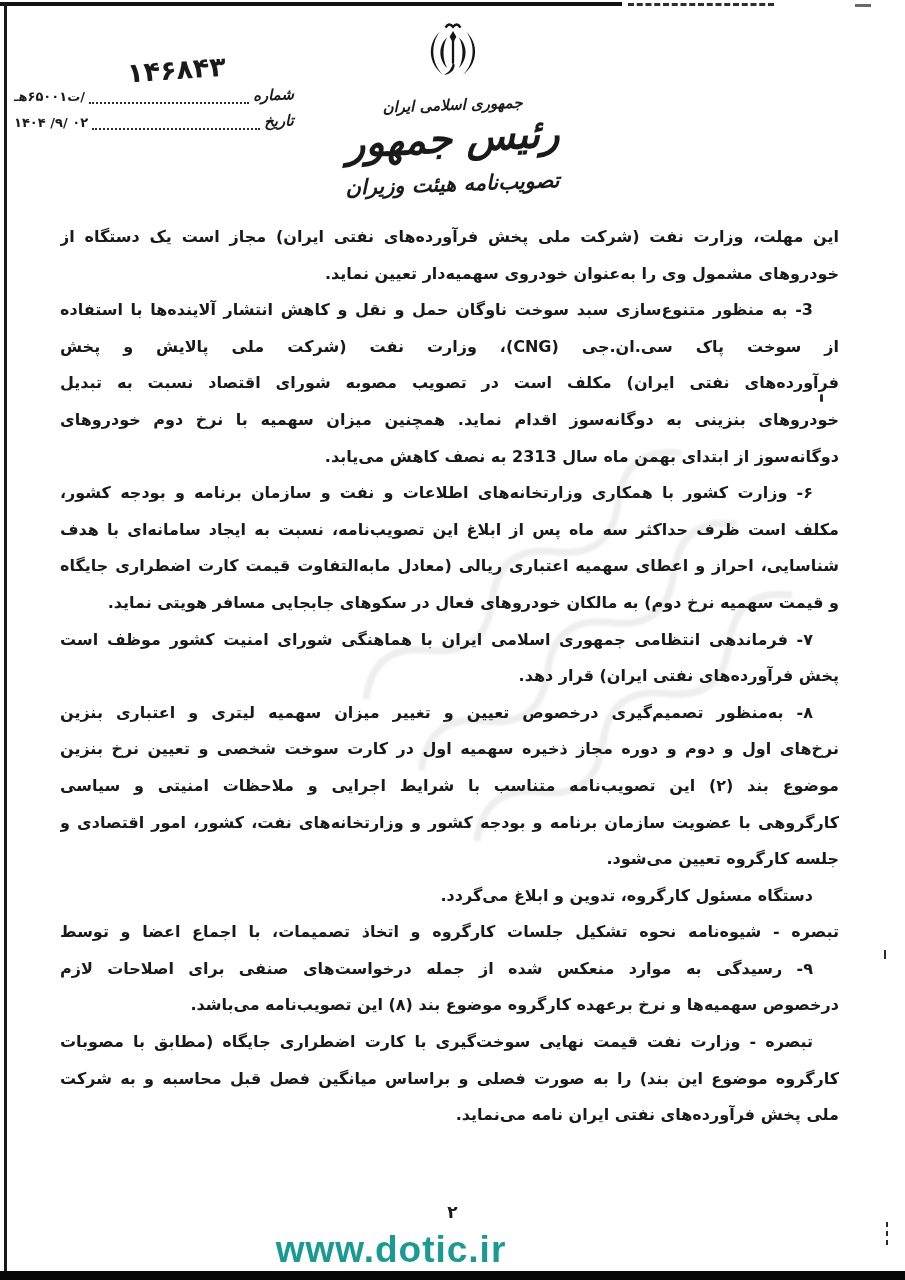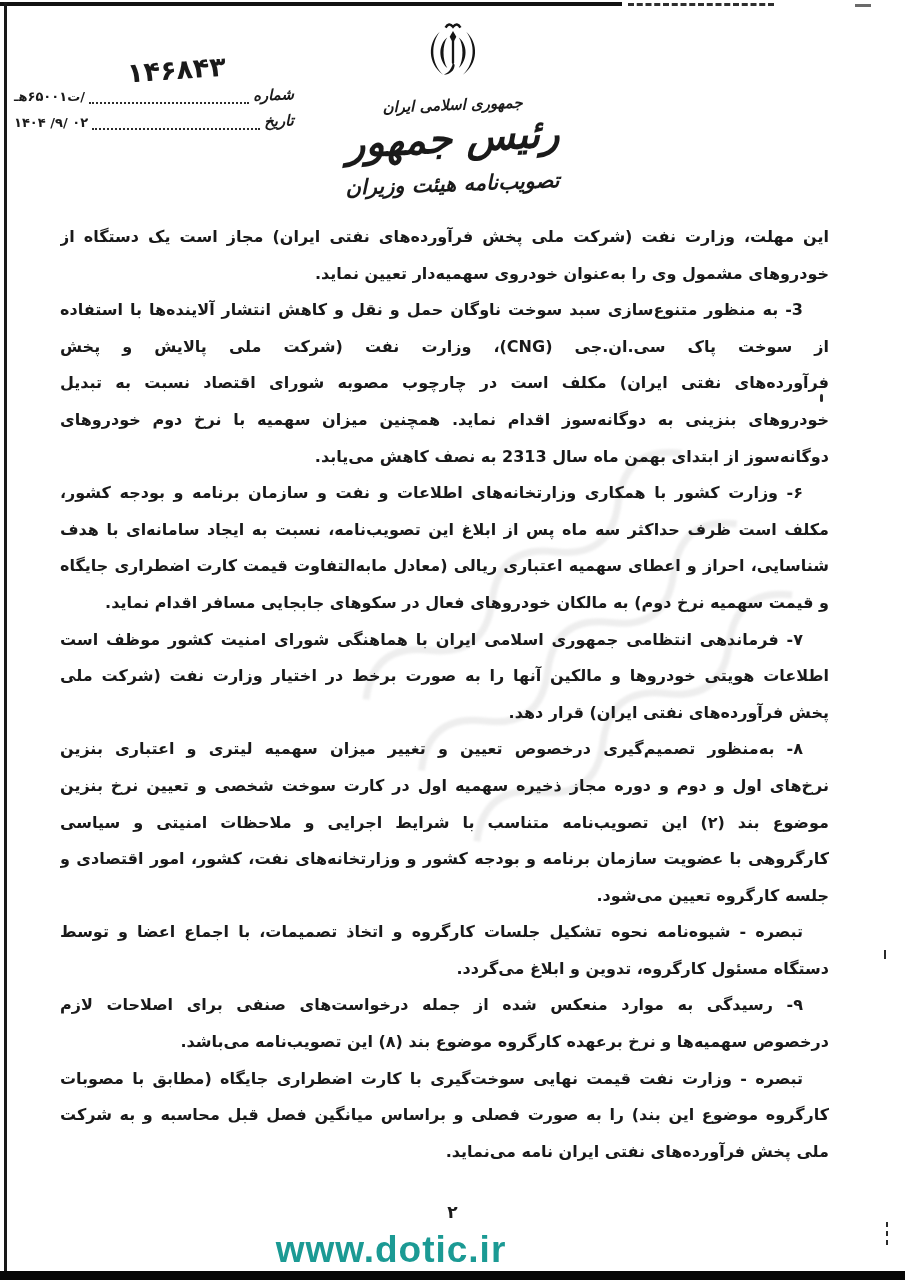--- a/index.html
+++ b/index.html
@@ -26,21 +26,21 @@
   .stamp-row{display:flex;align-items:flex-end;gap:4px;height:26px;}
   .stamp-label{font-size:15px;font-style:italic;white-space:nowrap;transform:rotate(-2deg);}
   .stamp-dots{flex:1;border-bottom:2px dotted #2b2b2b;height:14px;}
   .stamp-suffix{font-size:13px;white-space:nowrap;}
   .stamp-number{position:absolute;top:-24px;right:68px;font-size:27px;letter-spacing:4px;transform:rotate(-4deg);white-space:nowrap;}
   .stamp-date{font-size:13px;direction:ltr;white-space:nowrap;letter-spacing:1px;}
   
   .ghost{position:absolute;top:430px;left:360px;width:460px;height:430px;opacity:.14;filter:blur(1px);pointer-events:none;}
   
   .doc-body{
-    position:absolute;top:219px;right:76px;left:60px;
+    position:absolute;top:219px;right:66px;left:60px;
     direction:rtl;font-size:16px;font-weight:bold;line-height:36.6px;
   }
   .para{margin:0;}
   .line{text-align:justify;text-align-last:justify;white-space:nowrap;overflow:hidden;}
   .line.last{text-align-last:right;white-space:normal;}
   .para.indent .line:first-child{padding-right:26px;}
   
   .page-number{position:absolute;top:1202px;left:0;width:905px;text-align:center;font-size:17px;font-weight:bold;}
   .site-watermark{
     position:absolute;top:1229px;left:0;width:782px;text-align:center;
@@ -102,45 +102,44 @@
 </svg>
 
 <div class="doc-body">
     <div class="para">
       <div class="line">این مهلت، وزارت نفت (شرکت ملی پخش فرآورده‌های نفتی ایران) مجاز است یک دستگاه از</div>
       <div class="line last">خودروهای مشمول وی را به‌عنوان خودروی سهمیه‌دار تعیین نماید.</div>
     </div>
     <div class="para indent">
       <div class="line">3- به منظور متنوع‌سازی سبد سوخت ناوگان حمل و نقل و کاهش انتشار آلاینده‌ها با استفاده</div>
       <div class="line">از سوخت پاک سی.ان.جی (CNG)، وزارت نفت (شرکت ملی پالایش و پخش</div>
-      <div class="line">فرآورده‌های نفتی ایران) مکلف است در چارچوب مصوبه شورای اقتصاد نسبت به تبدیل</div>
+      <div class="line">فرآورده‌های نفتی ایران) مکلف است در تصویب مصوبه شورای اقتصاد نسبت به تبدیل</div>
       <div class="line">خودروهای بنزینی به دوگانه‌سوز اقدام نماید. همچنین میزان سهمیه با نرخ دوم خودروهای</div>
       <div class="line last">دوگانه‌سوز از ابتدای بهمن ماه سال 2313 به نصف کاهش می‌یابد.</div>
     </div>
     <div class="para indent">
       <div class="line">۶- وزارت کشور با همکاری وزارتخانه‌های اطلاعات و نفت و سازمان برنامه و بودجه کشور،</div>
       <div class="line">مکلف است ظرف حداکثر سه ماه پس از ابلاغ این تصویب‌نامه، نسبت به ایجاد سامانه‌ای با هدف</div>
       <div class="line">شناسایی، احراز و اعطای سهمیه اعتباری ریالی (معادل مابه‌التفاوت قیمت کارت اضطراری جایگاه</div>
-      <div class="line last">و قیمت سهمیه نرخ دوم) به مالکان خودروهای فعال در سکوهای جابجایی مسافر اقدام نماید.</div>
+      <div class="line last">و قیمت سهمیه نرخ دوم) به مالکان خودروهای فعال در سکوهای جابجایی مسافر هویتی نماید.</div>
     </div>
     <div class="para indent">
       <div class="line">۷- فرماندهی انتظامی جمهوری اسلامی ایران با هماهنگی شورای امنیت کشور موظف است</div>
-      <div class="line">اطلاعات هویتی خودروها و مالکین آنها را به صورت برخط در اختیار وزارت نفت (شرکت ملی</div>
       <div class="line last">پخش فرآورده‌های نفتی ایران) قرار دهد.</div>
     </div>
     <div class="para indent">
       <div class="line">۸- به‌منظور تصمیم‌گیری درخصوص تعیین و تغییر میزان سهمیه لیتری و اعتباری بنزین</div>
       <div class="line">نرخ‌های اول و دوم و دوره مجاز ذخیره سهمیه اول در کارت سوخت شخصی و تعیین نرخ بنزین</div>
       <div class="line">موضوع بند (۲) این تصویب‌نامه متناسب با شرایط اجرایی و ملاحظات امنیتی و سیاسی</div>
       <div class="line">کارگروهی با عضویت سازمان برنامه و بودجه کشور و وزارتخانه‌های نفت، کشور، امور اقتصادی و</div>
       <div class="line last">جلسه کارگروه تعیین می‌شود.</div>
     </div>
     <div class="para indent">
+      <div class="line last">دستگاه مسئول کارگروه، تدوین و ابلاغ می‌گردد.</div>
       <div class="line">تبصره - شیوه‌نامه نحوه تشکیل جلسات کارگروه و اتخاذ تصمیمات، با اجماع اعضا و توسط</div>
-      <div class="line last">دستگاه مسئول کارگروه، تدوین و ابلاغ می‌گردد.</div>
     </div>
     <div class="para indent">
       <div class="line">۹- رسیدگی به موارد منعکس شده از جمله درخواست‌های صنفی برای اصلاحات لازم</div>
       <div class="line last">درخصوص سهمیه‌ها و نرخ برعهده کارگروه موضوع بند (۸) این تصویب‌نامه می‌باشد.</div>
     </div>
     <div class="para indent">
       <div class="line">تبصره - وزارت نفت قیمت نهایی سوخت‌گیری با کارت اضطراری جایگاه (مطابق با مصوبات</div>
       <div class="line">کارگروه موضوع این بند) را به صورت فصلی و براساس میانگین فصل قبل محاسبه و به شرکت</div>
       <div class="line last">ملی پخش فرآورده‌های نفتی ایران نامه می‌نماید.</div>
     </div>

